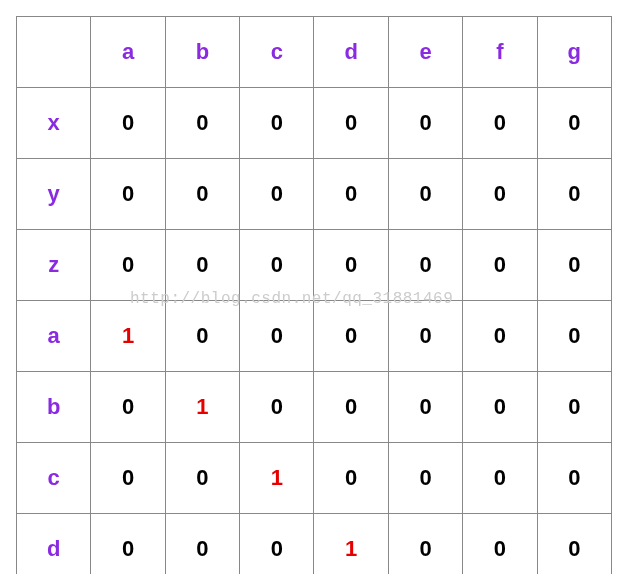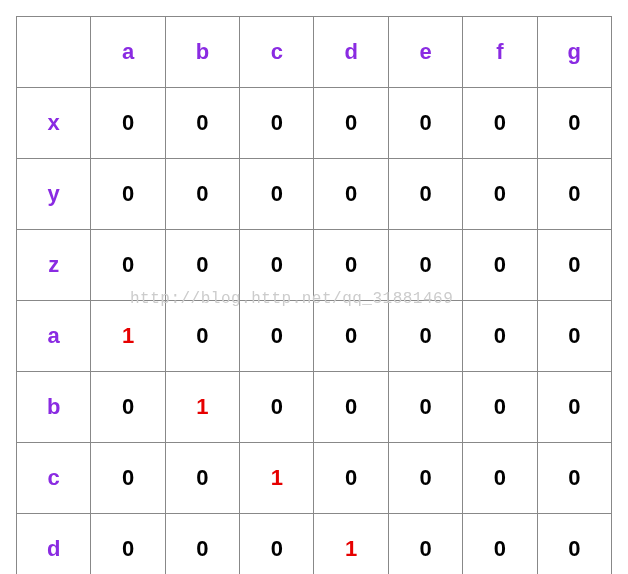--- a/index.html
+++ b/index.html
@@ -129,13 +129,13 @@
     <td class="cell-zero">0</td>
     <td class="cell-zero">0</td>
     <td class="cell-one">1</td>
     <td class="cell-zero">0</td>
     <td class="cell-zero">0</td>
     <td class="cell-zero">0</td>
   </tr>
 </tbody>
   </table>
 
-<div class="watermark">http://blog.http.net/qq_31881469</div>
+<div class="watermark">http://blog.csdn.net/qq_31881469</div>
 
 </body></html>

